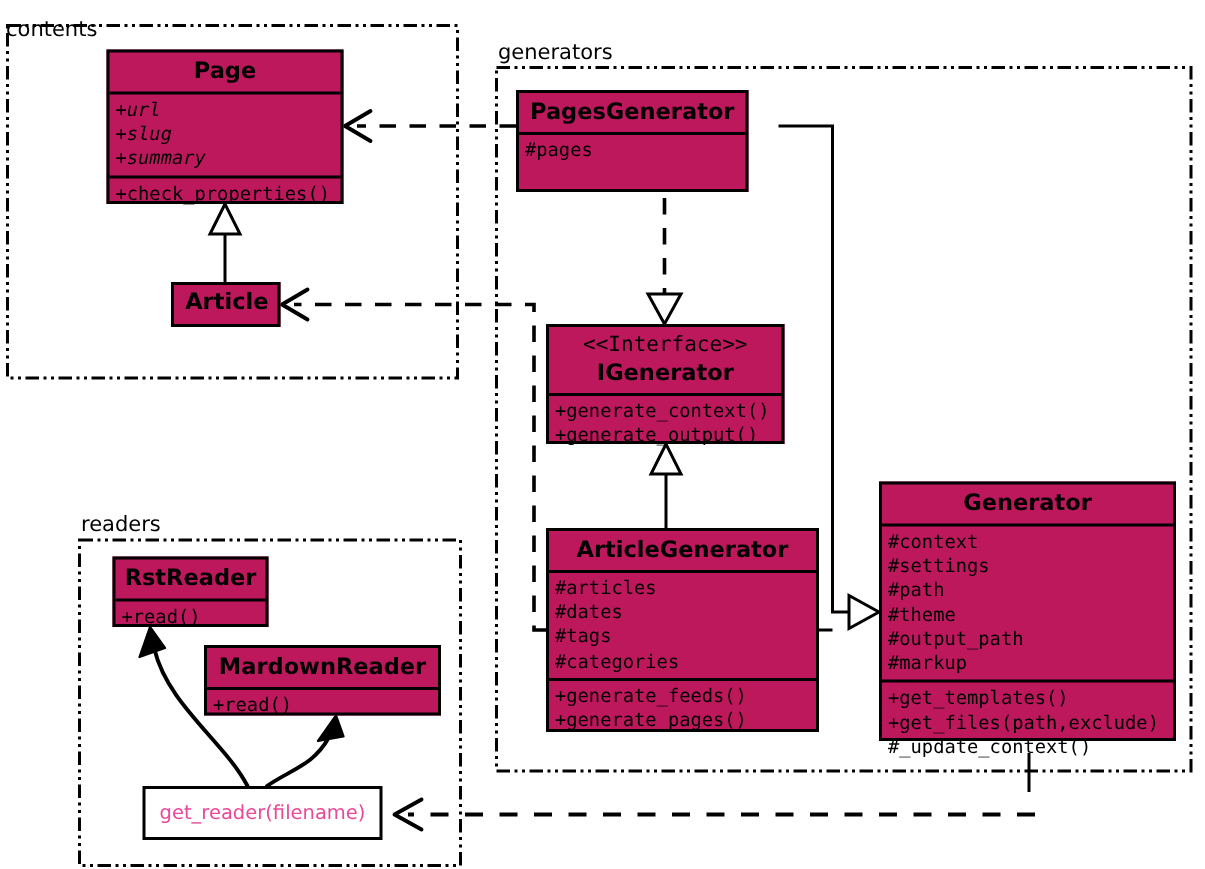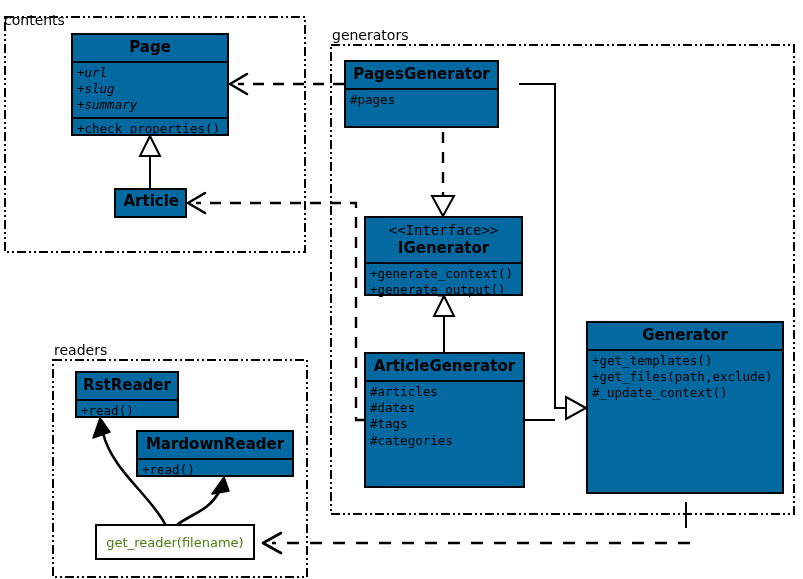--- a/index.html
+++ b/index.html
@@ -29,21 +29,21 @@
     font-size: 14px;
     color: #000000;
     white-space: nowrap;
     line-height: 1;
   }
   
   .cls {
     position: absolute;
     box-sizing: border-box;
     border: 2px solid #000000;
-    background: #0369a1;
+    background: #be185d;
     display: flex;
     flex-direction: column;
   }
   .cls .name-comp {
     box-sizing: border-box;
     text-align: center;
     font-family: "DejaVu Sans", sans-serif;
     font-weight: bold;
     font-size: 15px;
     color: #000000;
@@ -73,21 +73,21 @@
   .fnbox {
     position: absolute;
     box-sizing: border-box;
     border: 2px solid #000000;
     background: #ffffff;
     display: flex;
     align-items: center;
     justify-content: center;
     font-family: "DejaVu Sans", sans-serif;
     font-size: 13px;
-    color: #4d7c0f;
+    color: #ec4899;
     white-space: nowrap;
   }
 </style>
 </head>
 <body>
 
 <div id="diagram-root">
 
   <svg class="layer" viewBox="0 0 803 579" xmlns="http://www.w3.org/2000/svg">
 
@@ -182,32 +182,44 @@
     <div class="name-comp">
       <span class="stereo">&lt;&lt;Interface&gt;&gt;</span>
       <span>IGenerator</span>
     </div>
     <div class="compartment" style="flex:1;">
       <div>+generate_context()</div>
       <div>+generate_output()</div>
     </div>
   </div>
 
-  <div class="cls" style="left:364px; top:352px; width:161px; height:136px;">
+  <div class="cls" style="left:364px; top:352px; width:182px; height:136px;">
     <div class="name-comp">ArticleGenerator</div>
     <div class="compartment" style="flex:1;">
       <div>#articles</div>
       <div>#dates</div>
       <div>#tags</div>
       <div>#categories</div>
     </div>
+    <div class="compartment">
+      <div>+generate_feeds()</div>
+      <div>+generate_pages()</div>
+    </div>
   </div>
 
   <div class="cls" style="left:586px; top:321px; width:198px; height:173px;">
     <div class="name-comp">Generator</div>
+    <div class="compartment" style="flex:1;">
+      <div>#context</div>
+      <div>#settings</div>
+      <div>#path</div>
+      <div>#theme</div>
+      <div>#output_path</div>
+      <div>#markup</div>
+    </div>
     <div class="compartment">
       <div>+get_templates()</div>
       <div>+get_files(path,exclude)</div>
       <div>#_update_context()</div>
     </div>
   </div>
 
   <div class="cls" style="left:75px; top:371px; width:104px; height:47px;">
     <div class="name-comp">RstReader</div>
     <div class="compartment" style="flex:1;">

